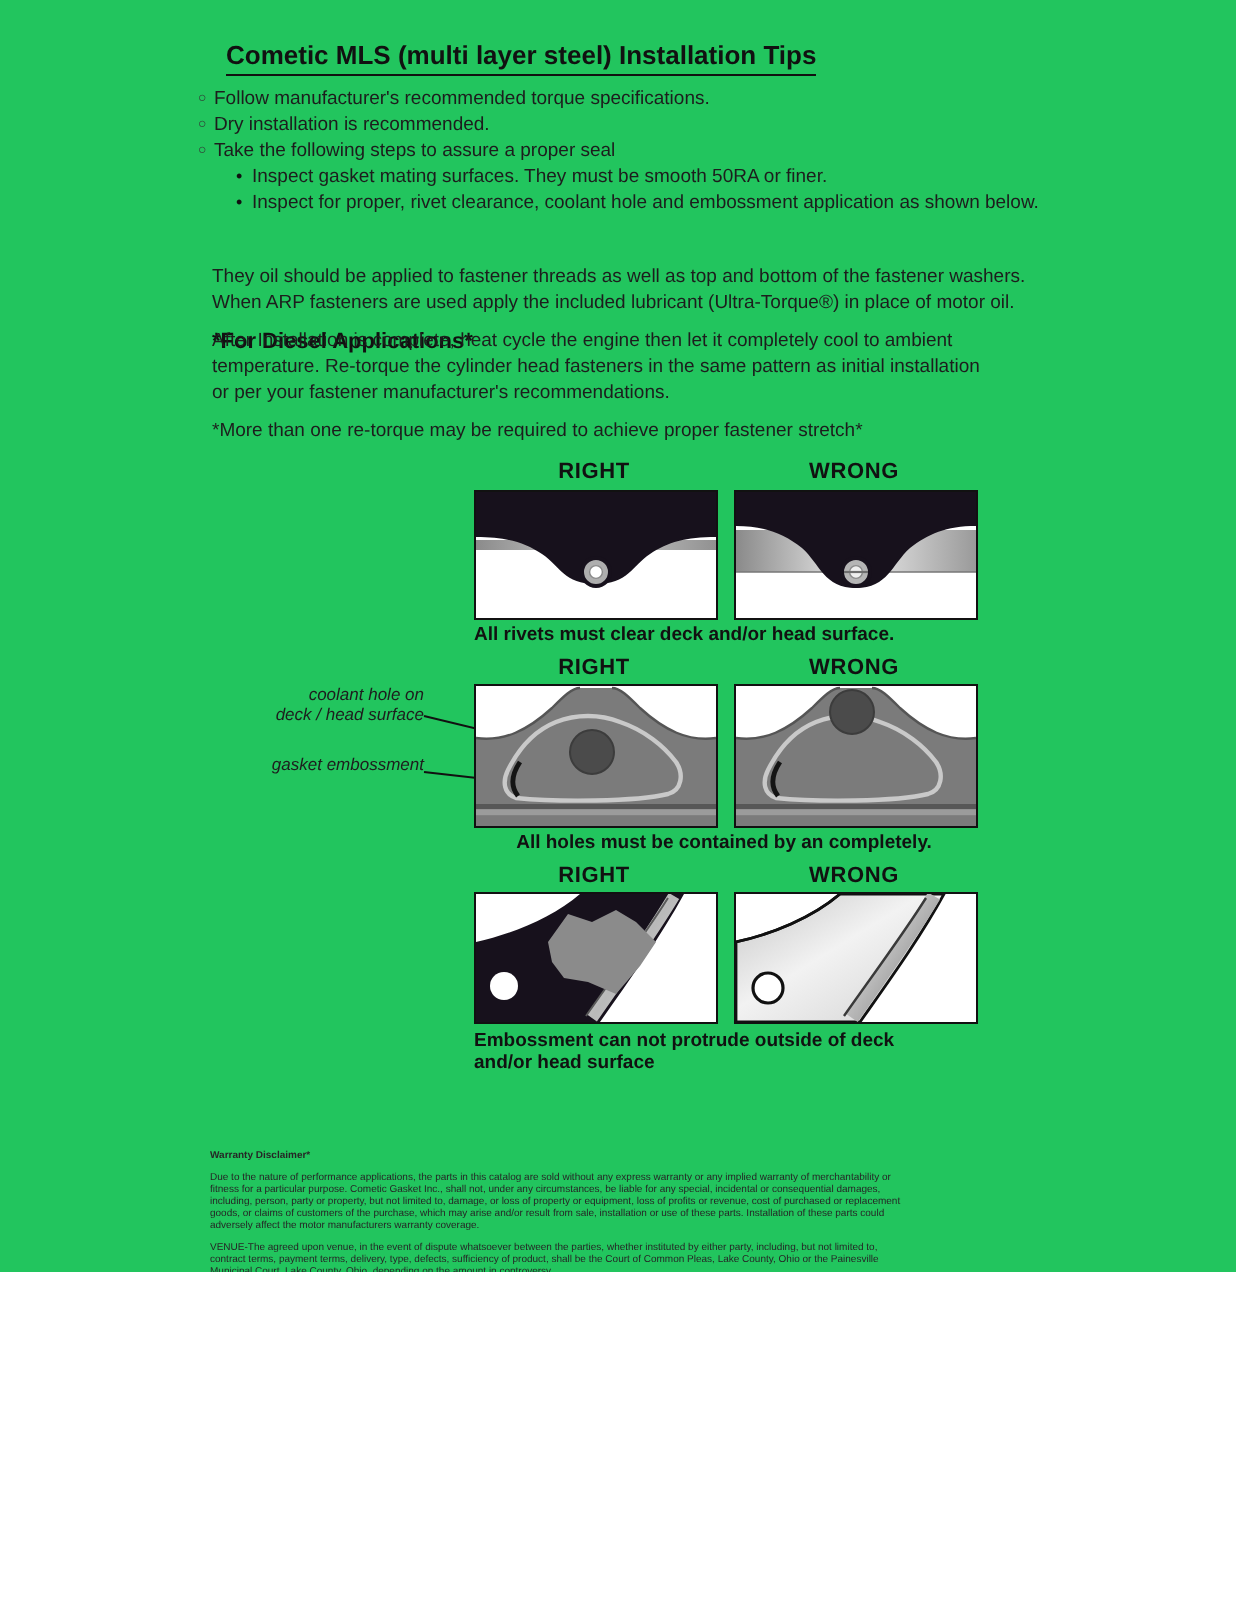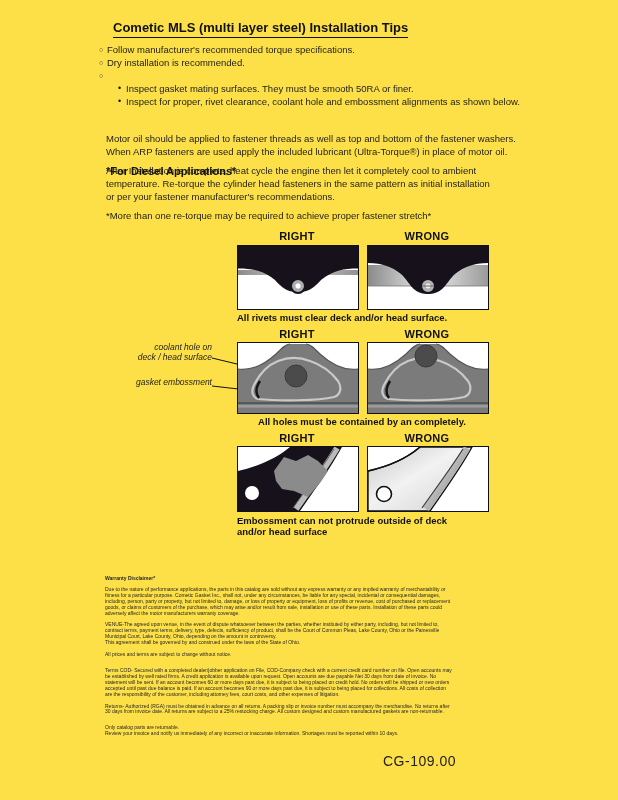--- a/index.html
+++ b/index.html
@@ -1,17 +1,17 @@
 <!DOCTYPE html>
 <html><head>
 <meta charset="utf-8">
 <style>
   html,body{margin:0;padding:0;background:#fff;}
   .page{
-    position:relative;width:618px;height:800px;background:#fde047;
+    position:relative;width:618px;height:636px;background:#22c55e;
     font-family:"Liberation Sans","DejaVu Sans",sans-serif;color:#1d1d1d;overflow:hidden;
   }
   .abs{position:absolute;}
   .doc-title{
     left:113px;top:20px;font-size:13px;font-weight:bold;color:#111;
     border-bottom:1.5px solid #111;padding-bottom:2px;display:inline-block;
   }
   .bullets{left:99px;top:43px;font-size:9.5px;line-height:13px;}
   .b-row{display:flex;align-items:center;}
   .b-row .mark{width:8px;font-size:7px;line-height:13px;color:#333;}
@@ -41,33 +41,34 @@
     <div class="b-row">
       <span class="mark">○</span>
       <span>Follow manufacturer's recommended torque specifications.</span>
     </div>
     <div class="b-row">
       <span class="mark">○</span>
       <span>Dry installation is recommended.</span>
     </div>
     <div class="b-row">
       <span class="mark">○</span>
+      <span>Take the following steps to assure a proper seal</span>
     </div>
     <div class="b-row b-sub">
       <span class="mark">•</span>
       <span>Inspect gasket mating surfaces.  They must be smooth 50RA or finer.</span>
     </div>
     <div class="b-row b-sub">
       <span class="mark">•</span>
-      <span>Inspect for proper, rivet clearance, coolant hole and embossment alignments as shown below.</span>
+      <span>Inspect for proper, rivet clearance, coolant hole and embossment application as shown below.</span>
     </div>
   </div>
 
   <div class="abs h2" style="left:106px;top:117px;margin-top:48px;">*For Diesel Applications*</div>
-  <div class="abs body-p" style="left:106px;top:132px;">Motor oil should be applied to fastener threads as well as top and bottom of the fastener washers.
+  <div class="abs body-p" style="left:106px;top:132px;">They oil should be applied to fastener threads as well as top and bottom of the fastener washers.
 When ARP fasteners are used apply the included lubricant (Ultra-Torque®) in place of motor oil.</div>
   <div class="abs body-p" style="left:106px;top:164px;">After Installation is complete, heat cycle the engine then let it completely cool to ambient
 temperature. Re-torque the cylinder head fasteners in the same pattern as initial installation
 or per your fastener manufacturer's recommendations.</div>
   <div class="abs body-p" style="left:106px;top:209px;">*More than one re-torque may be required to achieve proper fastener stretch*</div>
 
   <div class="abs rw-label" style="left:237px;top:230px;">RIGHT</div>
   <div class="abs rw-label" style="left:367px;top:230px;">WRONG</div>
 
   <div class="abs diagram" style="left:237px;top:245px;">

